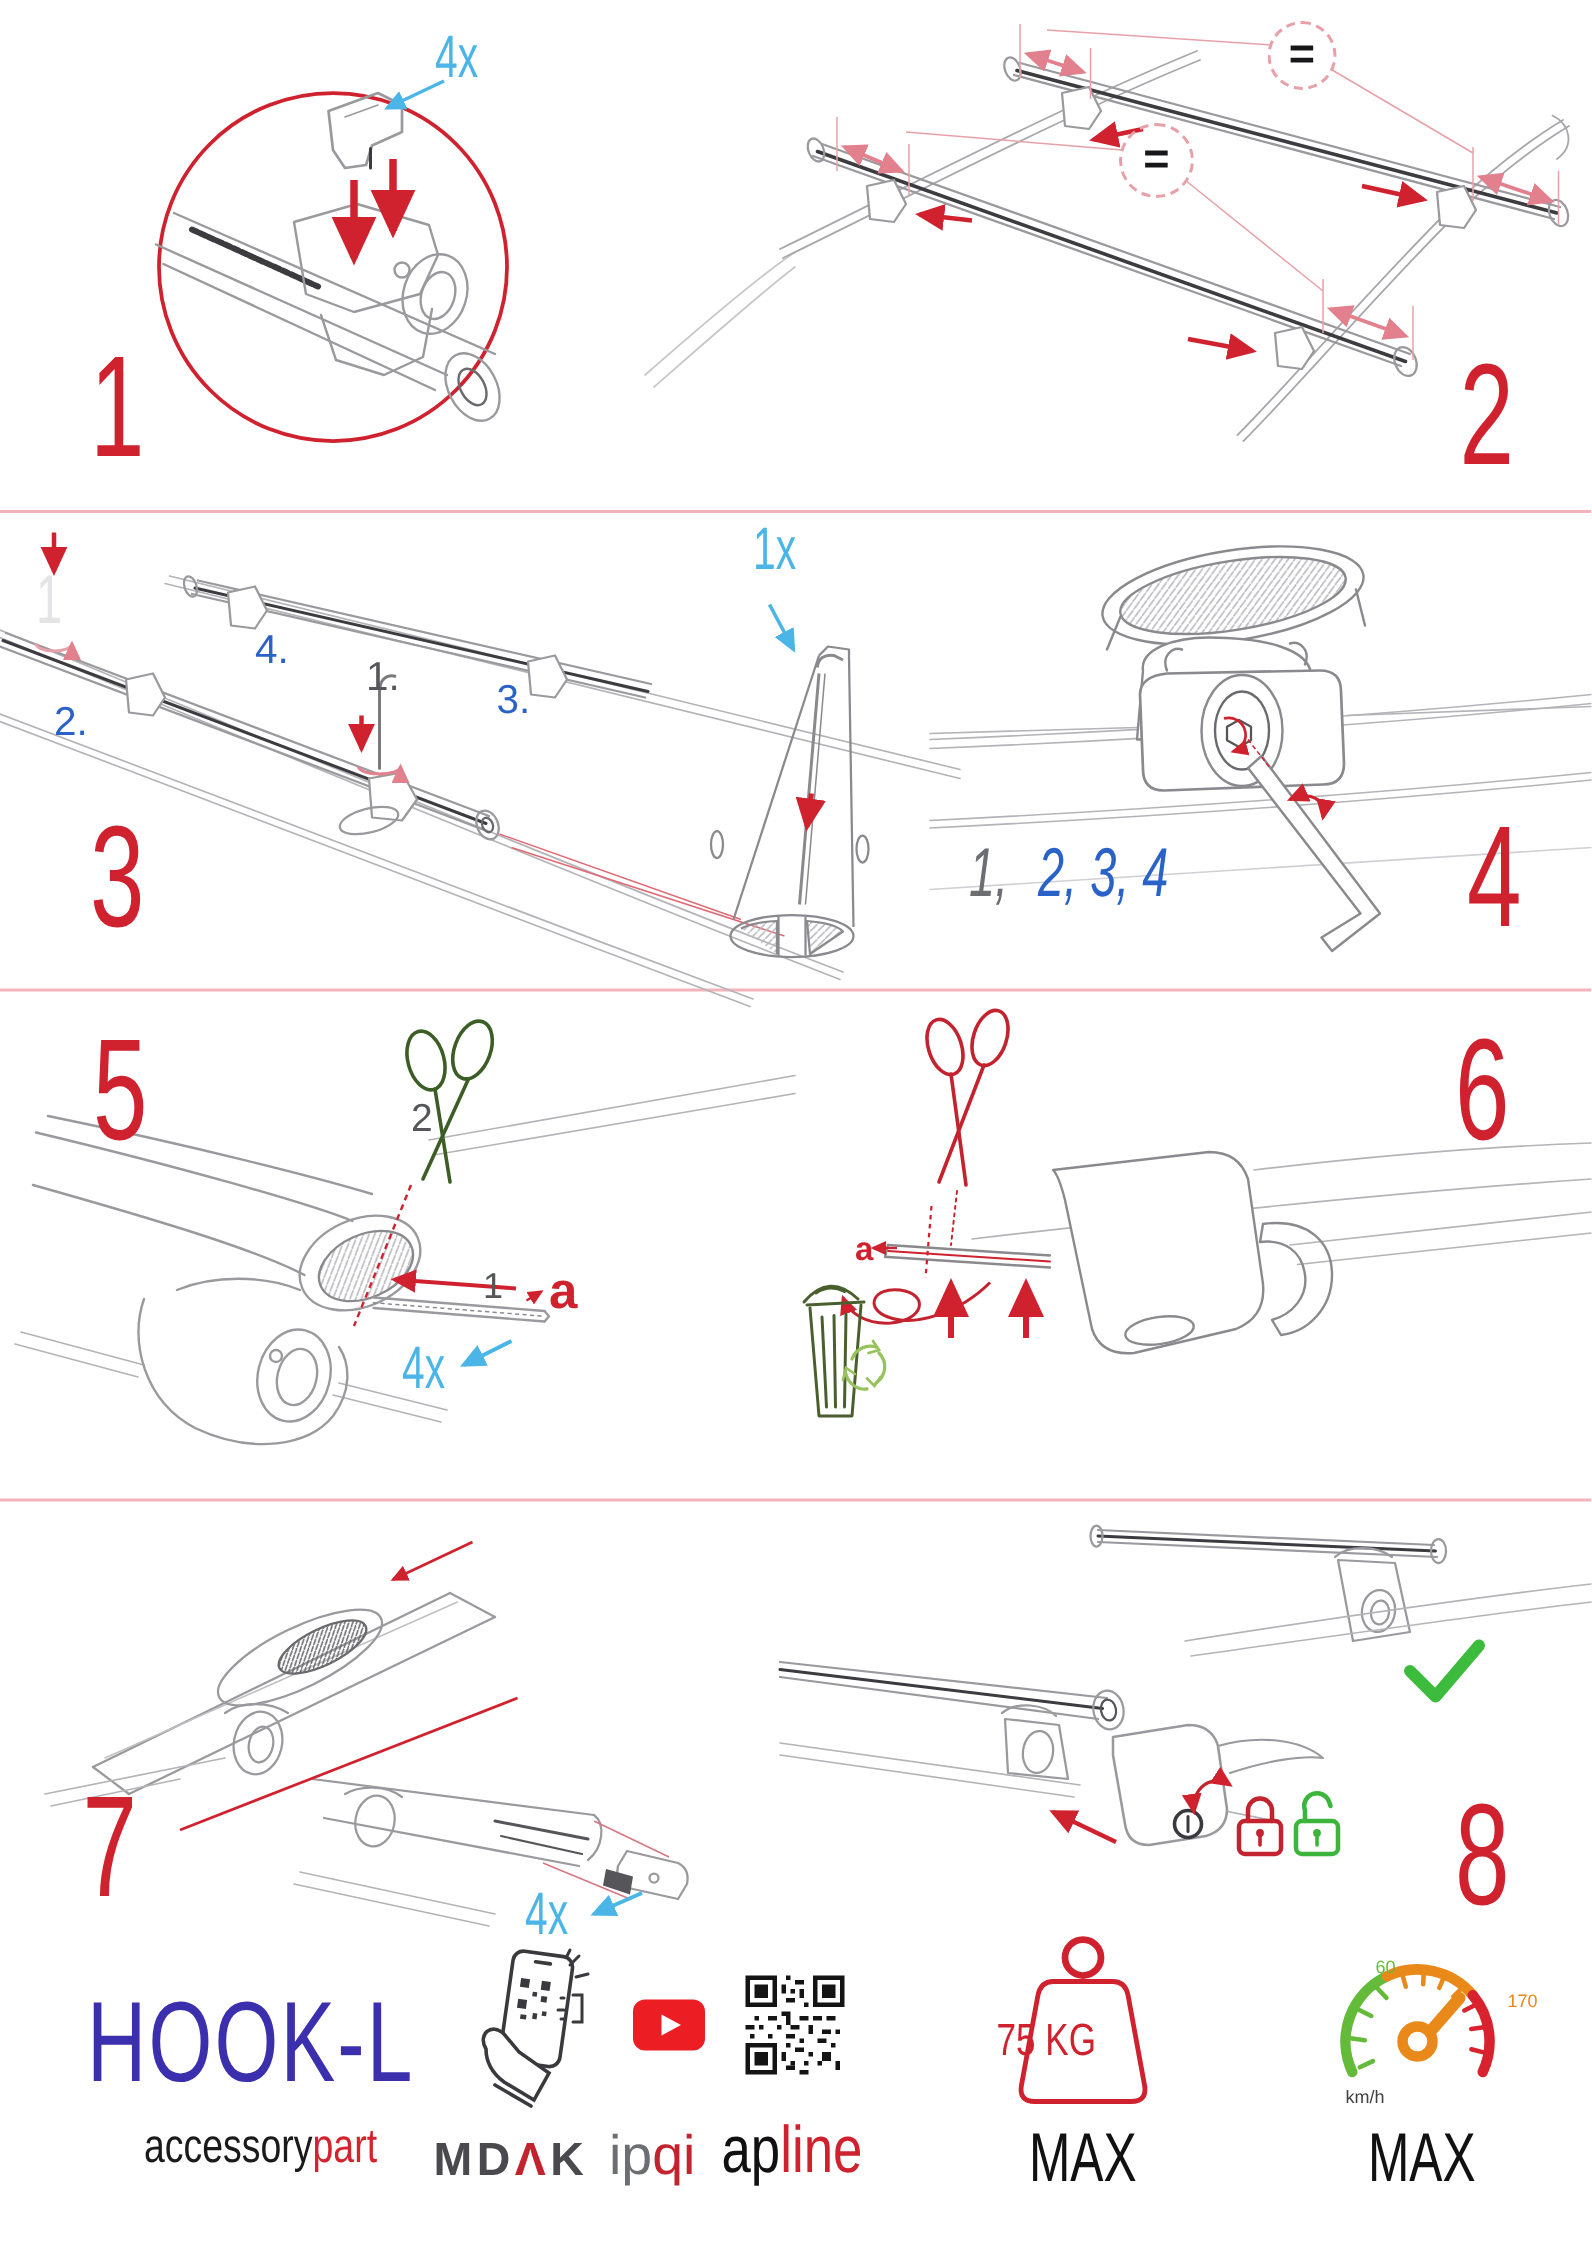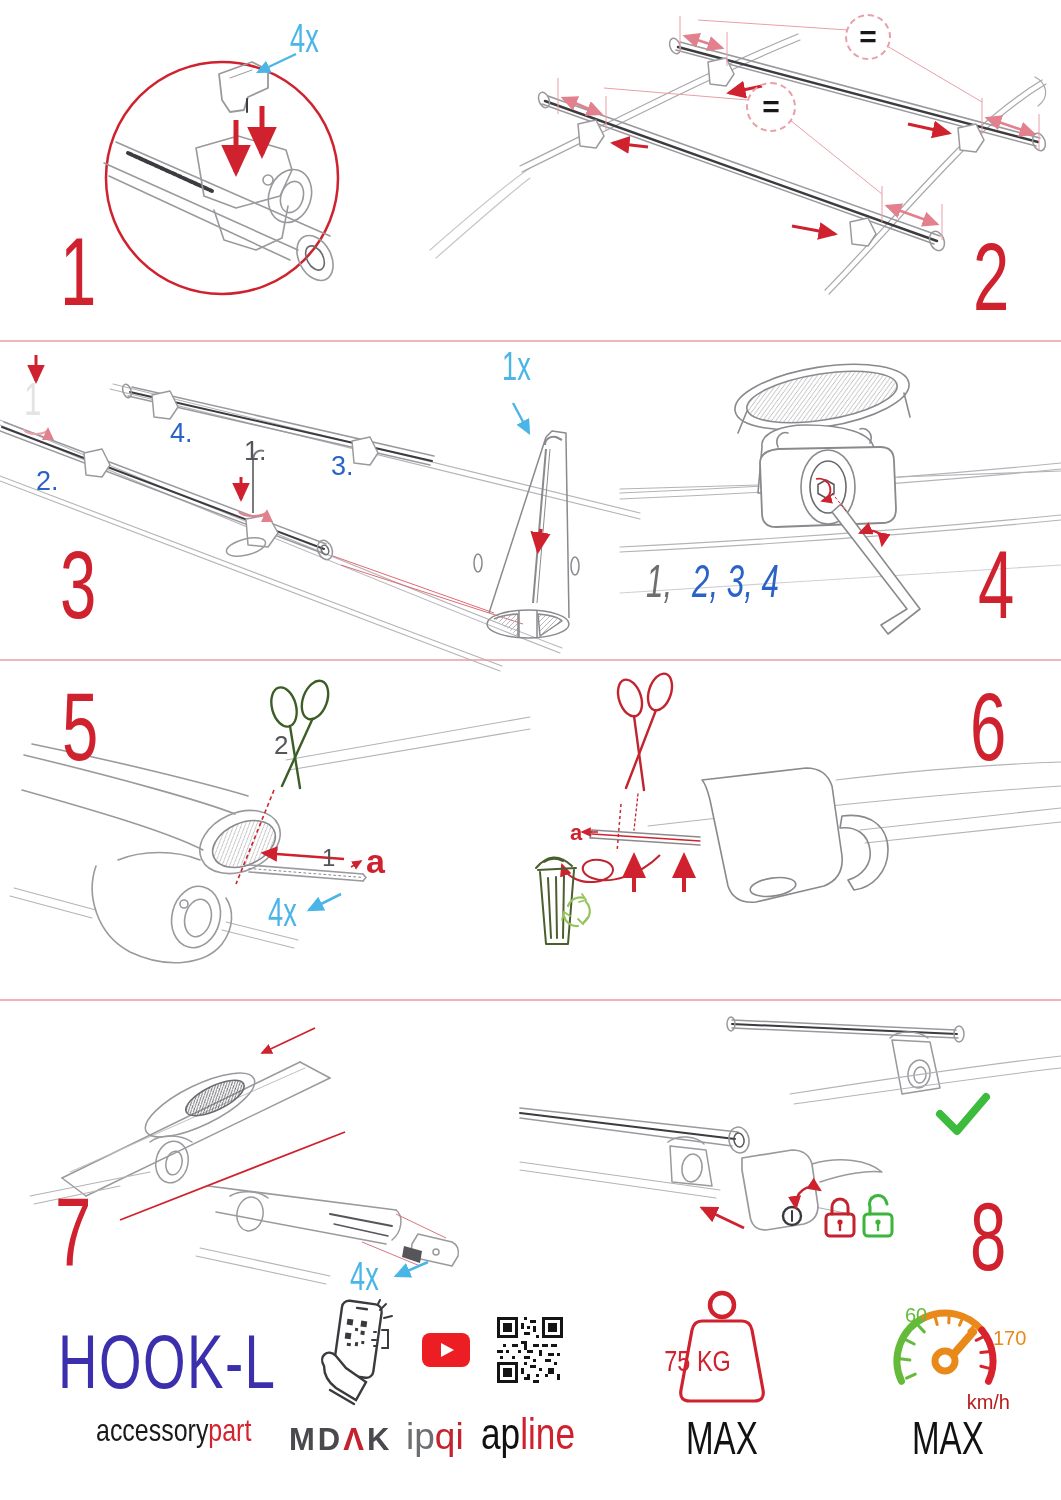--- a/index.html
+++ b/index.html
@@ -26,21 +26,21 @@
   .brand{font-size:32px;line-height:.9;margin-left:36px;}
   .brand .bk{color:#1a1a1a;} .brand .rd{color:#d5232e;}
   .mdak{font-size:31px;font-weight:bold;letter-spacing:3px;color:#4a4a4e;line-height:1;}
   .mdak .rd{color:#c2232e;}
   .ipqi{font-size:37px;color:#6d6e71;line-height:1;text-align:center;}
   .ipqi .rd{color:#c2232e;}
   .apline{font-size:44px;line-height:1;}
   .apline .bk{color:#111;} .apline .rd{color:#d0222e;}
   .maxlbl{color:#111;font-size:46px;line-height:1;text-align:center;}
   .kg{color:#d0222e;font-size:30px;line-height:1;text-align:center;}
-  .speedlbl{font-size:20px;line-height:1;}
+  .speedlbl{font-size:12px;line-height:1;margin-left:12px;}
 </style>
 </head>
 <body>
 
 <div class="page">
 
   <svg width="0" height="0" style="position:absolute">
     <defs>
       <marker id="aR" orient="auto" markerWidth="8" markerHeight="8" refX="5.5" refY="3">
         <path d="M0,0L6.5,3L0,6Z" fill="#d0222e"></path>
@@ -608,16 +608,16 @@
         <path d="M99.9,41 L91.2,45.3"></path>
           <path d="M105.4,56.4 L95.8,57.6"></path>
         <path d="M105.3,73.6 L95.9,71.2"></path>
       </g>
       <path d="M68,60 L88,37" stroke="#e8891a" stroke-width="8"></path>
       <circle cx="60" cy="66" r="10" stroke="#e8891a" stroke-width="7" fill="#fff"></circle>
     </g>
   </svg>
   <div class="abs speedlbl" style="left:905px;top:1305px;color:#64bb3a"><span>60</span></div>
   <div class="abs speedlbl" style="left:993px;top:1328px;color:#e8891a"><span>170</span></div>
-  <div class="abs speedlbl" style="left:885px;top:1392px;width:125px;text-align:right;color:#b91c1c"><span>km/h</span></div>
+  <div class="abs speedlbl" style="left:885px;top:1392px;width:125px;text-align:left;color:#404040"><span>km/h</span></div>
   <div class="abs maxlbl" style="left:885px;top:1415px;width:125px"><span class="condC">MAX</span></div>
 
 </div>
 
 </body></html>

